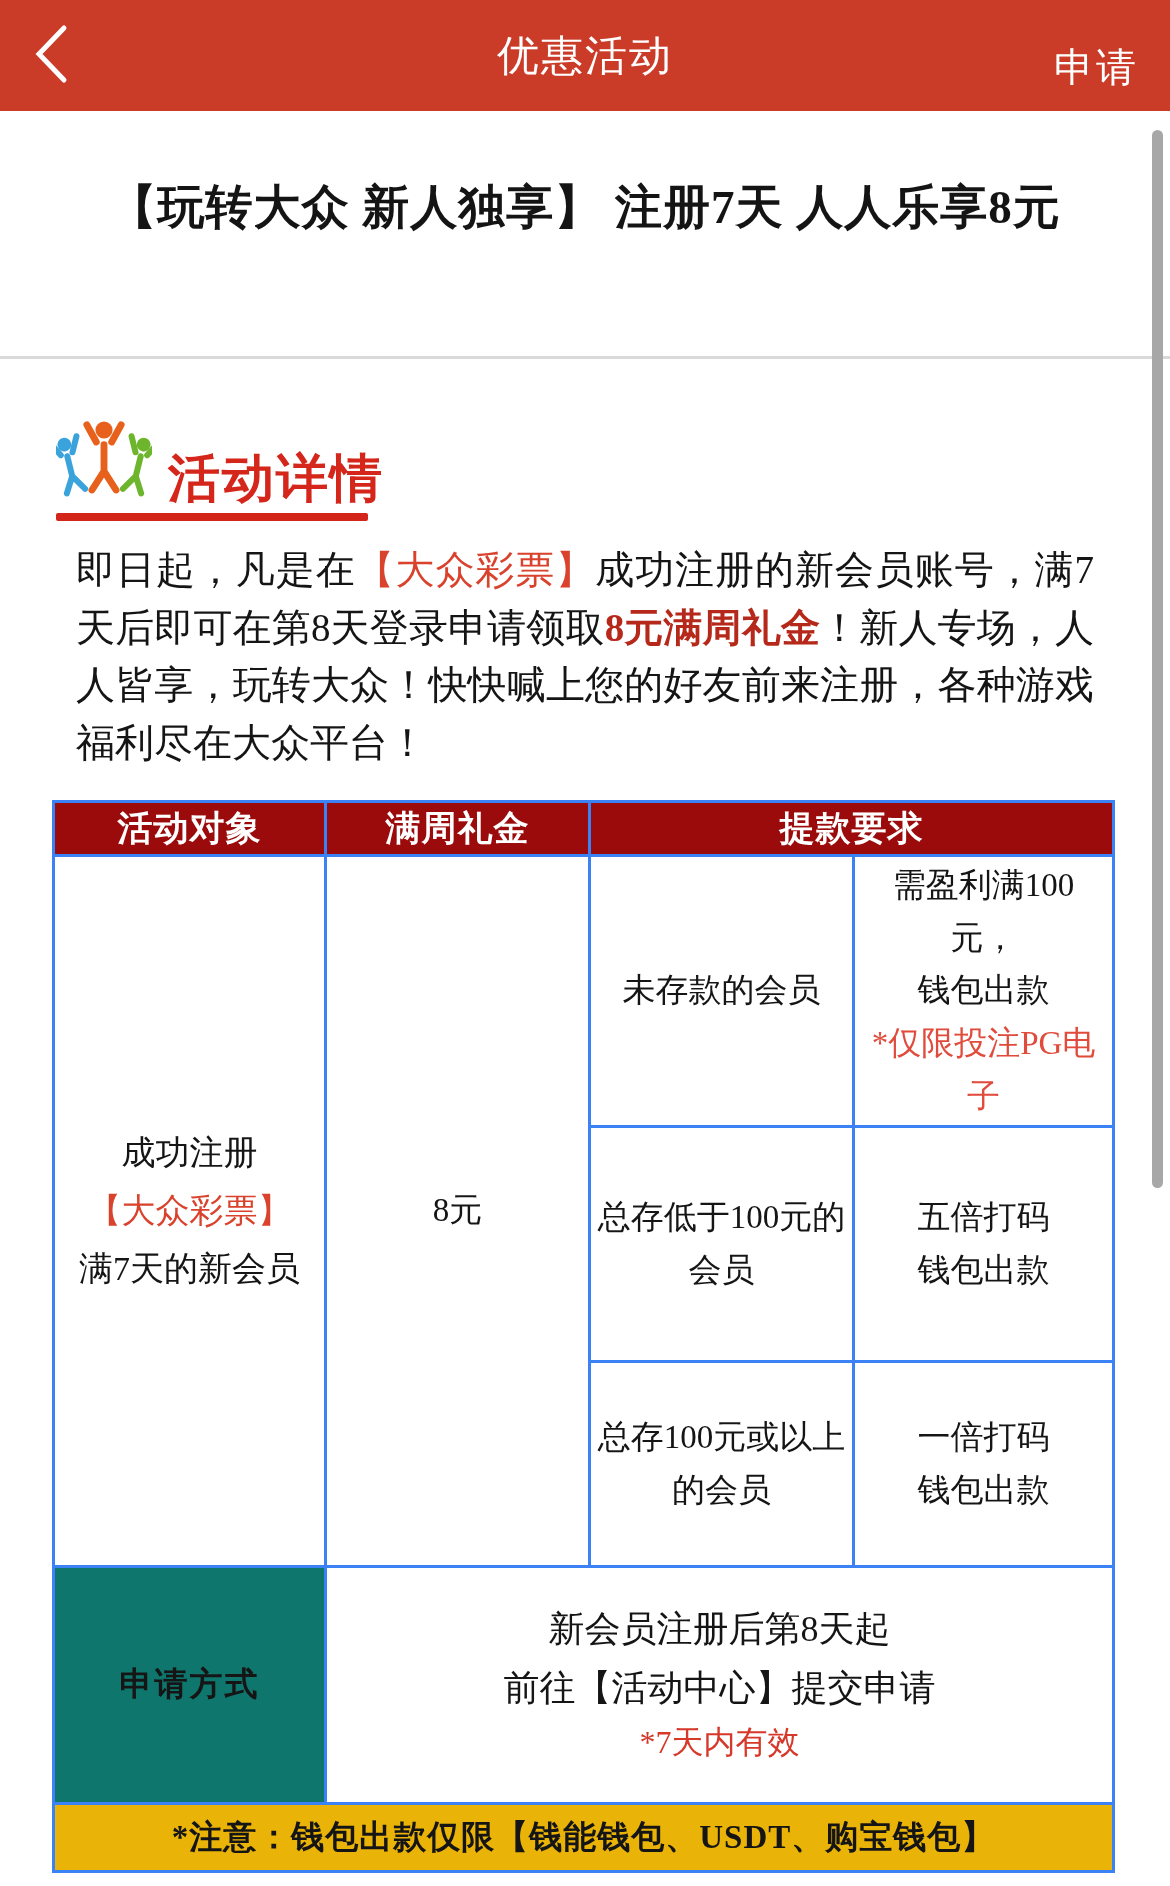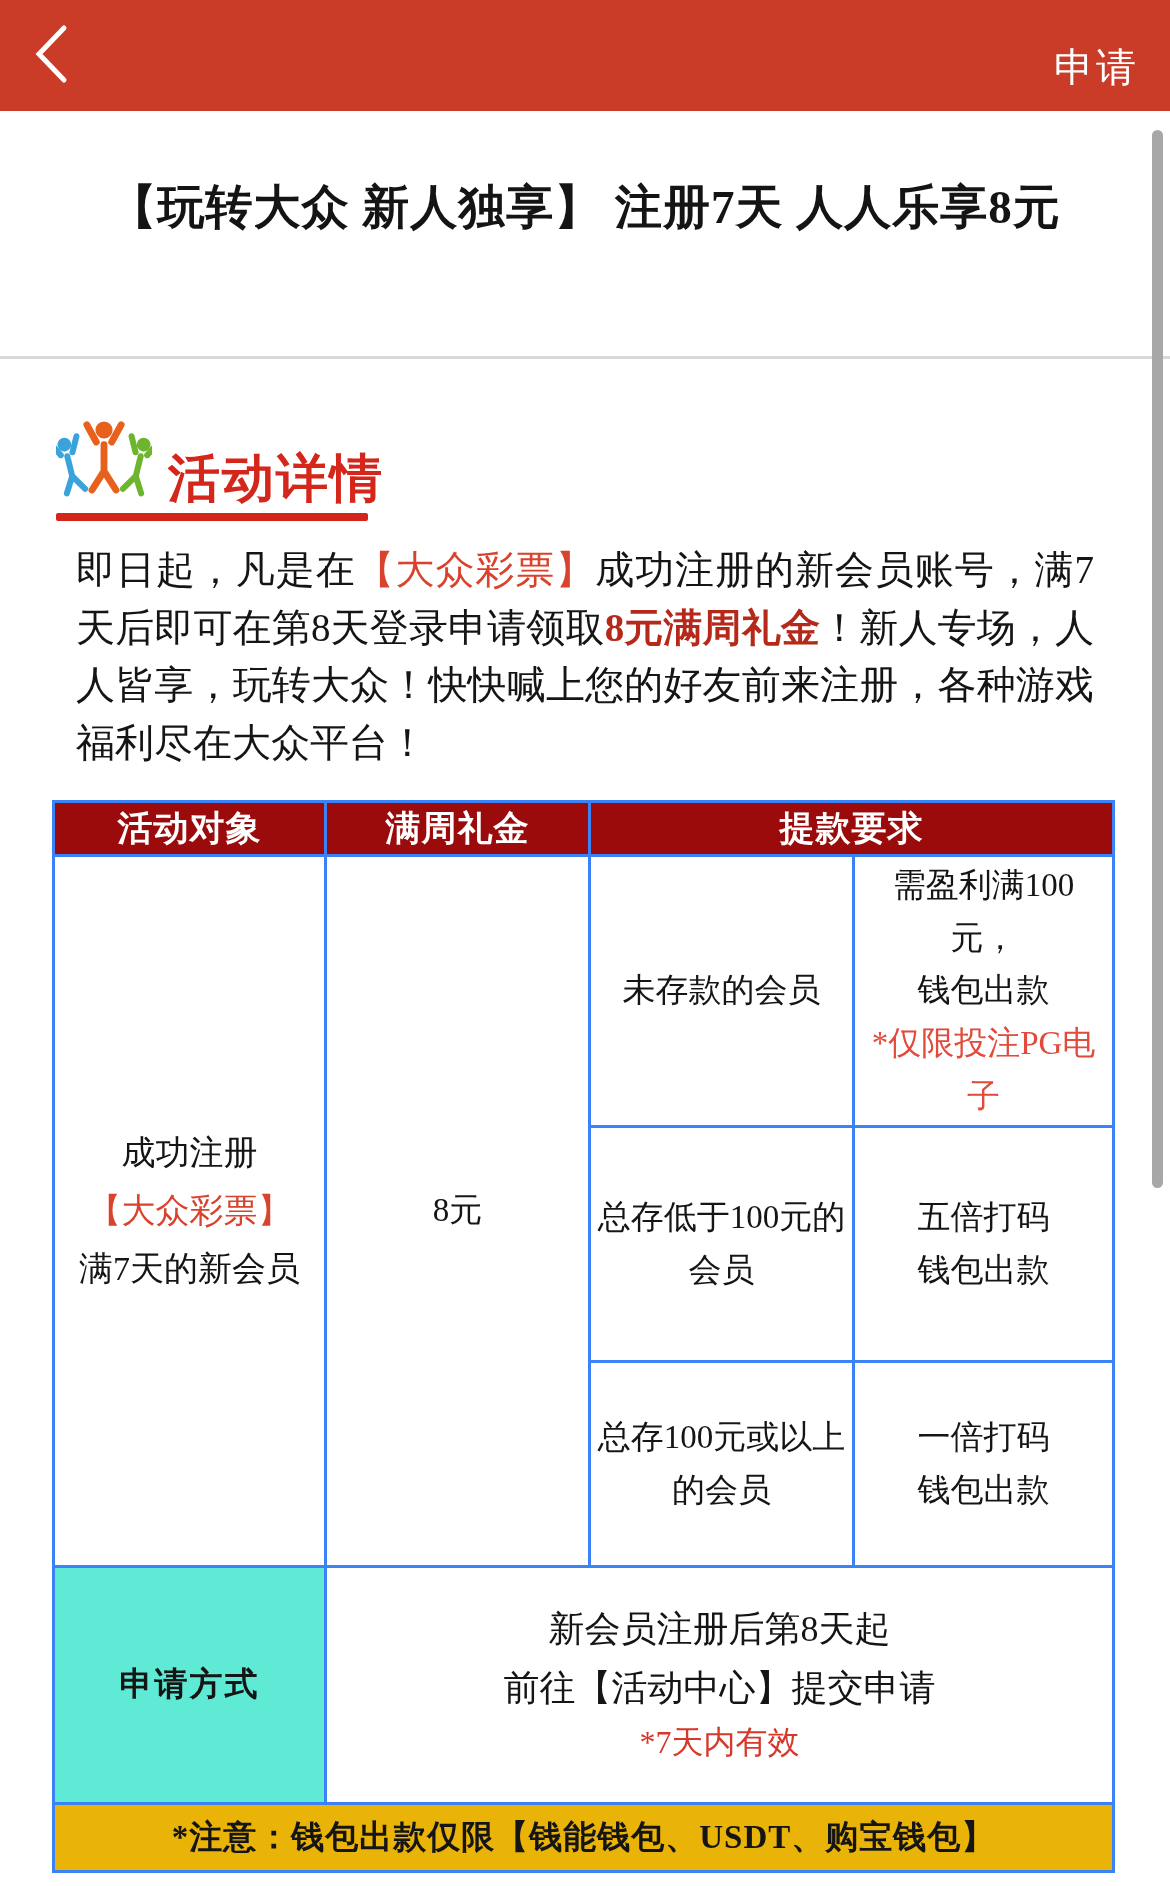--- a/index.html
+++ b/index.html
@@ -64,21 +64,21 @@
   tr.sub1{height:150px;}
   tr.sub2{height:235px;}
   tr.sub3{height:205px;}
   tr.applyrow{height:237px;}
   tr.noticerow{height:68px;}
   .cell-line{line-height:1.6;}
   .audience-cell .cell-line{font-size:34px;line-height:1.7;}
   .gift-cell{font-size:35px;}
   .require-note{color:#e14b3c;line-height:1.6;}
   .apply-label-cell{
-    background:#5eead4;color:#fff;font-weight:bold;font-size:37px;letter-spacing:2px;
+    background:#0f766e;color:#fff;font-weight:bold;font-size:37px;letter-spacing:2px;
   }
   .apply-content-cell .cell-line{font-size:36px;line-height:1.62;}
   .valid-note{color:#d6382a;font-size:32px;line-height:1.62;}
   .notice-cell{
     background:#eab308;color:#fff;font-weight:bold;font-size:36px;letter-spacing:1px;
   }
   
   .scrollbar-thumb{
     position:absolute;right:7px;top:130px;width:11px;height:1058px;
     background:#a7a7a7;border-radius:6px;
@@ -88,20 +88,21 @@
 <body>
 
 <header class="appbar">
   <button class="back-btn">
     <span>
       <svg width="38" height="62" viewBox="0 0 38 62">
         <path d="M32 5 L7 31 L32 57" fill="none" stroke="#ffffff" stroke-width="5" stroke-linecap="round"></path>
       </svg>
     </span>
   </button>
+  <div class="bar-title">优惠活动</div>
   <button class="apply-btn">申请</button>
 </header>
 
 <h1 class="promo-heading">【玩转大众 新人独享】 注册7天 人人乐享8元</h1>
 <div class="top-divider"></div>
 
 <div class="section-head">
   <span>
     <svg width="96" height="86" viewBox="0 0 112 98">
       <g transform="translate(18,64) rotate(-14)" stroke="#3aa3db" fill="none" stroke-width="7" stroke-linecap="round">

